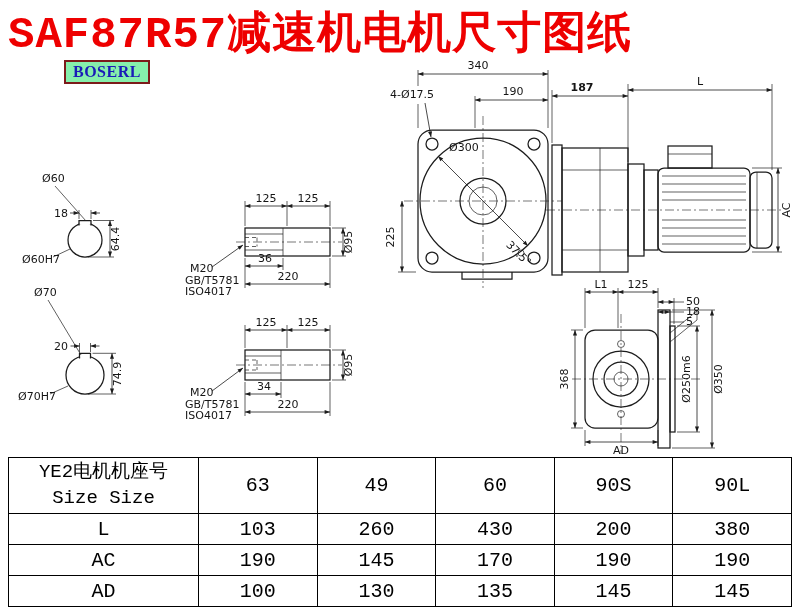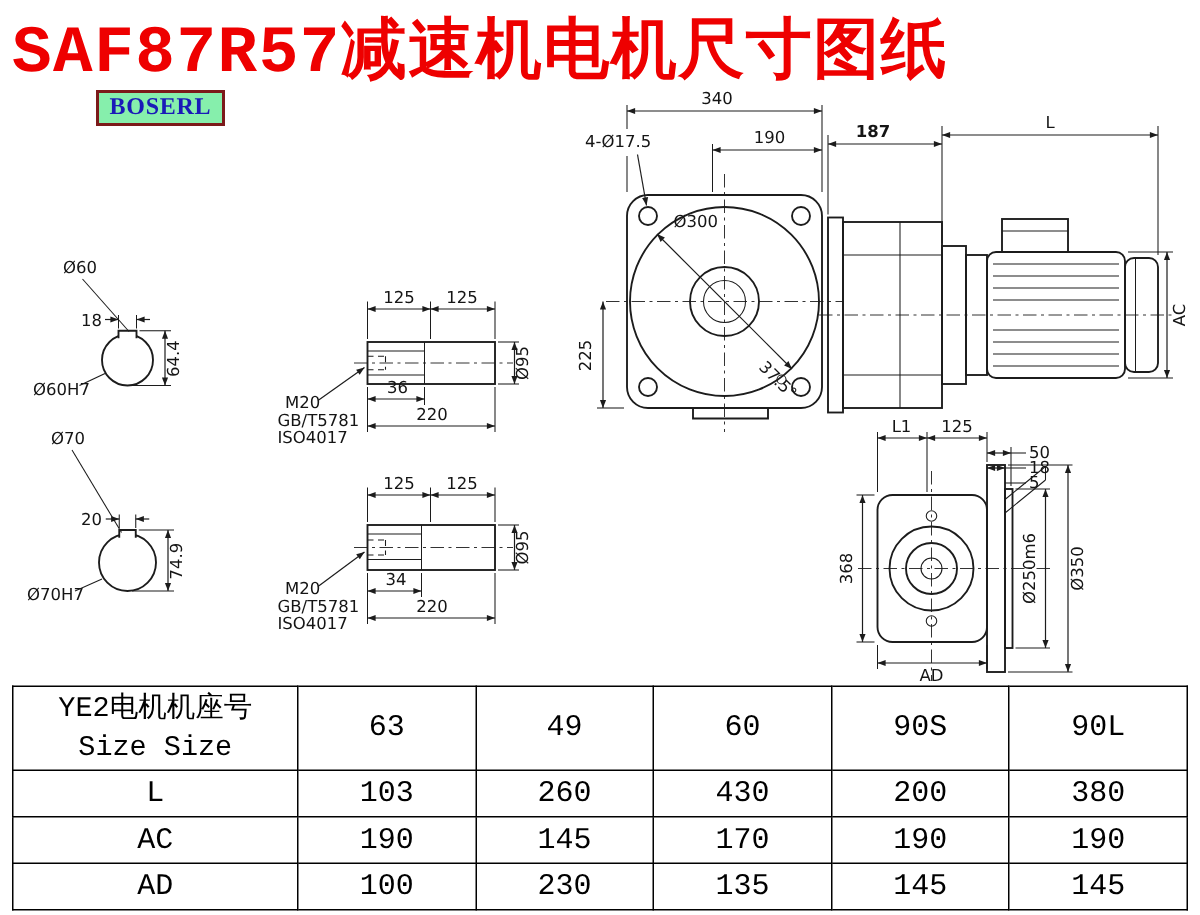--- a/index.html
+++ b/index.html
@@ -290,21 +290,21 @@
         <td>AC</td>
         <td>190</td>
         <td>145</td>
         <td>170</td>
         <td>190</td>
         <td>190</td>
       </tr>
       <tr>
         <td>AD</td>
         <td>100</td>
-        <td>230</td>
+        <td>130</td>
         <td>135</td>
         <td>145</td>
         <td>145</td>
       </tr>
     </tbody>
   </table>
 
 </div>
 
 </body></html>

